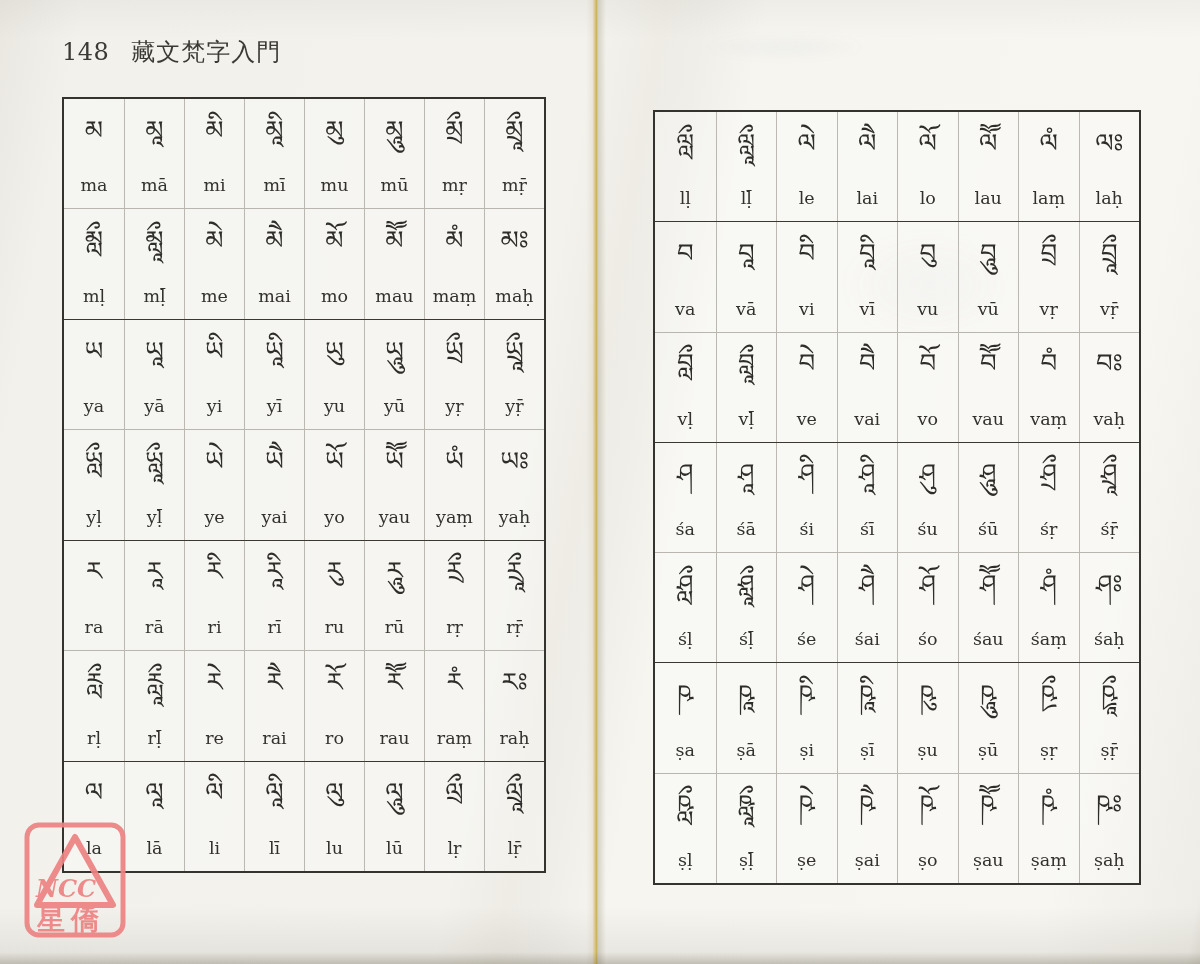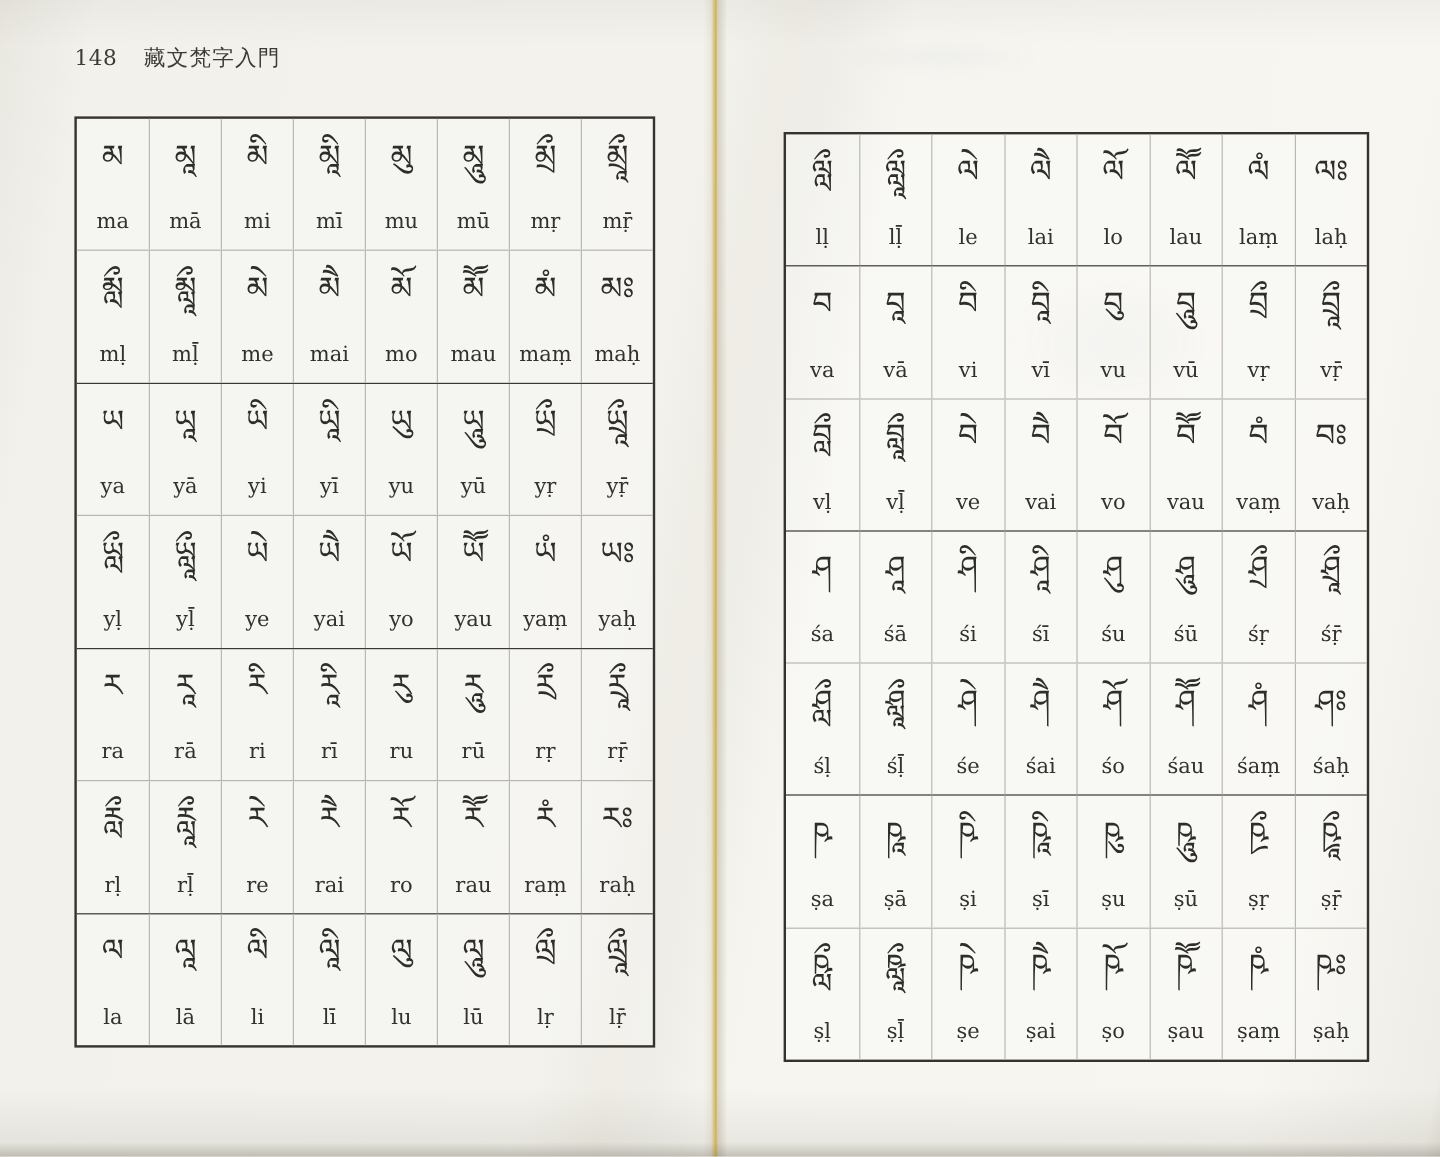--- a/index.html
+++ b/index.html
@@ -23,21 +23,21 @@
     background:linear-gradient(to right,
       rgba(130,115,75,0) 0%, rgba(150,130,75,0.10) 32%,
       #d8bf66 48%, #cbb158 52%, rgba(110,95,55,0.22) 60%, rgba(130,115,75,0) 100%);
   }
   .bottom-edge{
     position:absolute;left:0;bottom:0;width:1200px;height:12px;pointer-events:none;
     background:linear-gradient(to bottom, rgba(0,0,0,0) 0%, rgba(70,62,42,0.22) 100%);
   }
 
   .running-head{
-    position:absolute;top:36px;font-size:18px;color:#3c3a35;letter-spacing:1px;
+    position:absolute;top:36px;font-size:24px;color:#3c3a35;letter-spacing:1px;
     white-space:nowrap;
   }
   .running-head.left{left:62px;}
   .running-head.right{right:58px;}
   .running-head .pgnum{letter-spacing:0.5px;}
   .running-head .gap-s{display:inline-block;width:16px;}
   .running-head .gap-m{display:inline-block;width:22px;}
 
   .ttable{
     position:absolute;display:flex;flex-direction:column;
@@ -561,15 +561,23 @@
           <div class="glyph">ཥཾ</div>
           <div class="roman">ṣaṃ</div>
         </div>
         <div class="tcell">
           <div class="glyph">ཥཿ</div>
           <div class="roman">ṣaḥ</div>
         </div>
       </div>
     </div>
 
+  <div class="watermark">
+    <svg width="104" height="118" viewBox="0 0 104 118">
+      <rect x="4" y="4" width="96" height="110" rx="12" fill="none" stroke="#ed8383" stroke-width="5"></rect>
+      <path d="M52 16 L90 84 L14 84 Z" fill="none" stroke="#ed8383" stroke-width="6" stroke-linejoin="round"></path>
+      <text class="wm-ncc" x="13" y="76" font-size="24" fill="#ed8383">NCC</text>
+      <text class="wm-cjk" x="14" y="108" font-size="28" fill="#ed8383" letter-spacing="6">星僑</text>
+    </svg>
+  </div>
 
   <div class="bottom-edge"></div>
 </div>
 
 </body></html>

